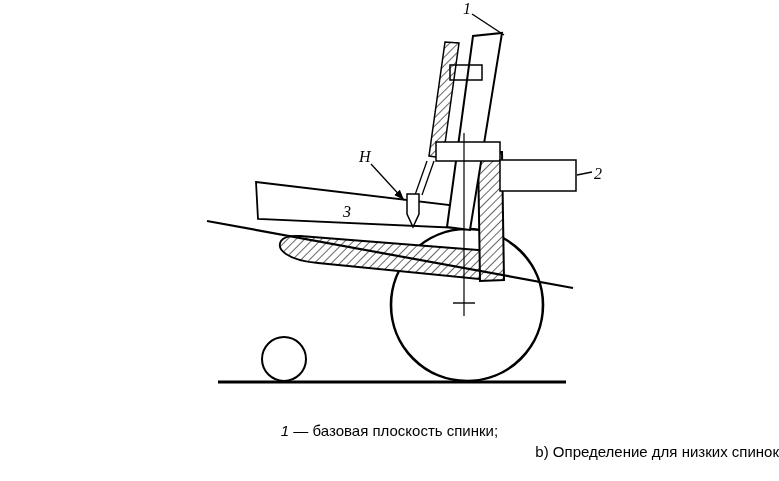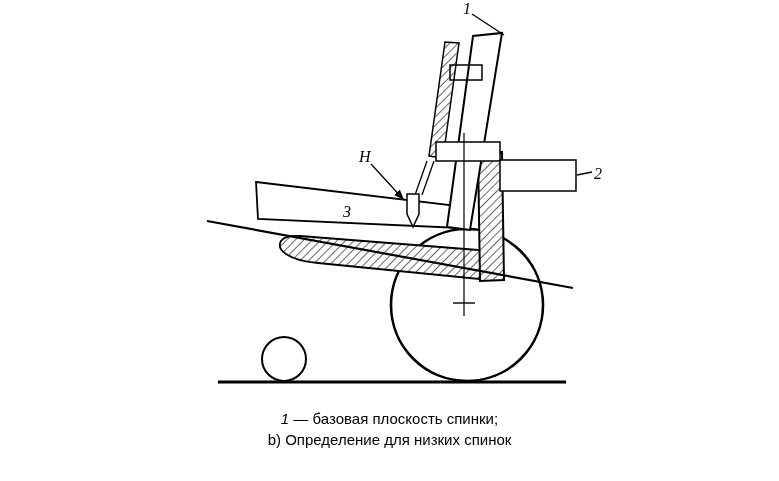--- a/index.html
+++ b/index.html
@@ -13,31 +13,31 @@
     position: relative;
     overflow: hidden;
     font-family: "Liberation Sans", sans-serif;
     color: #000;
   }
   .diagram {
     display: block;
   }
   .caption {
     width: 779px;
-    margin-top: 4px;
+    margin-top: 16px;
   }
   .caption p {
     margin: 0;
     padding: 0;
     font-size: 15px;
     line-height: 21px;
     white-space: nowrap;
   }
   .cap-center { text-align: center; }
-  .cap-left   { text-align: center; padding-left: 4px; margin-top: 2px; }
+  .cap-left   { text-align: right; padding-left: 4px; margin-top: 2px; }
   .ital { font-style: italic; }
   svg text.fig-label {
     font-family: "Liberation Serif", serif;
     font-style: italic;
     font-size: 16px;
     fill: #000;
   }
 </style>
 </head>
 <body>

